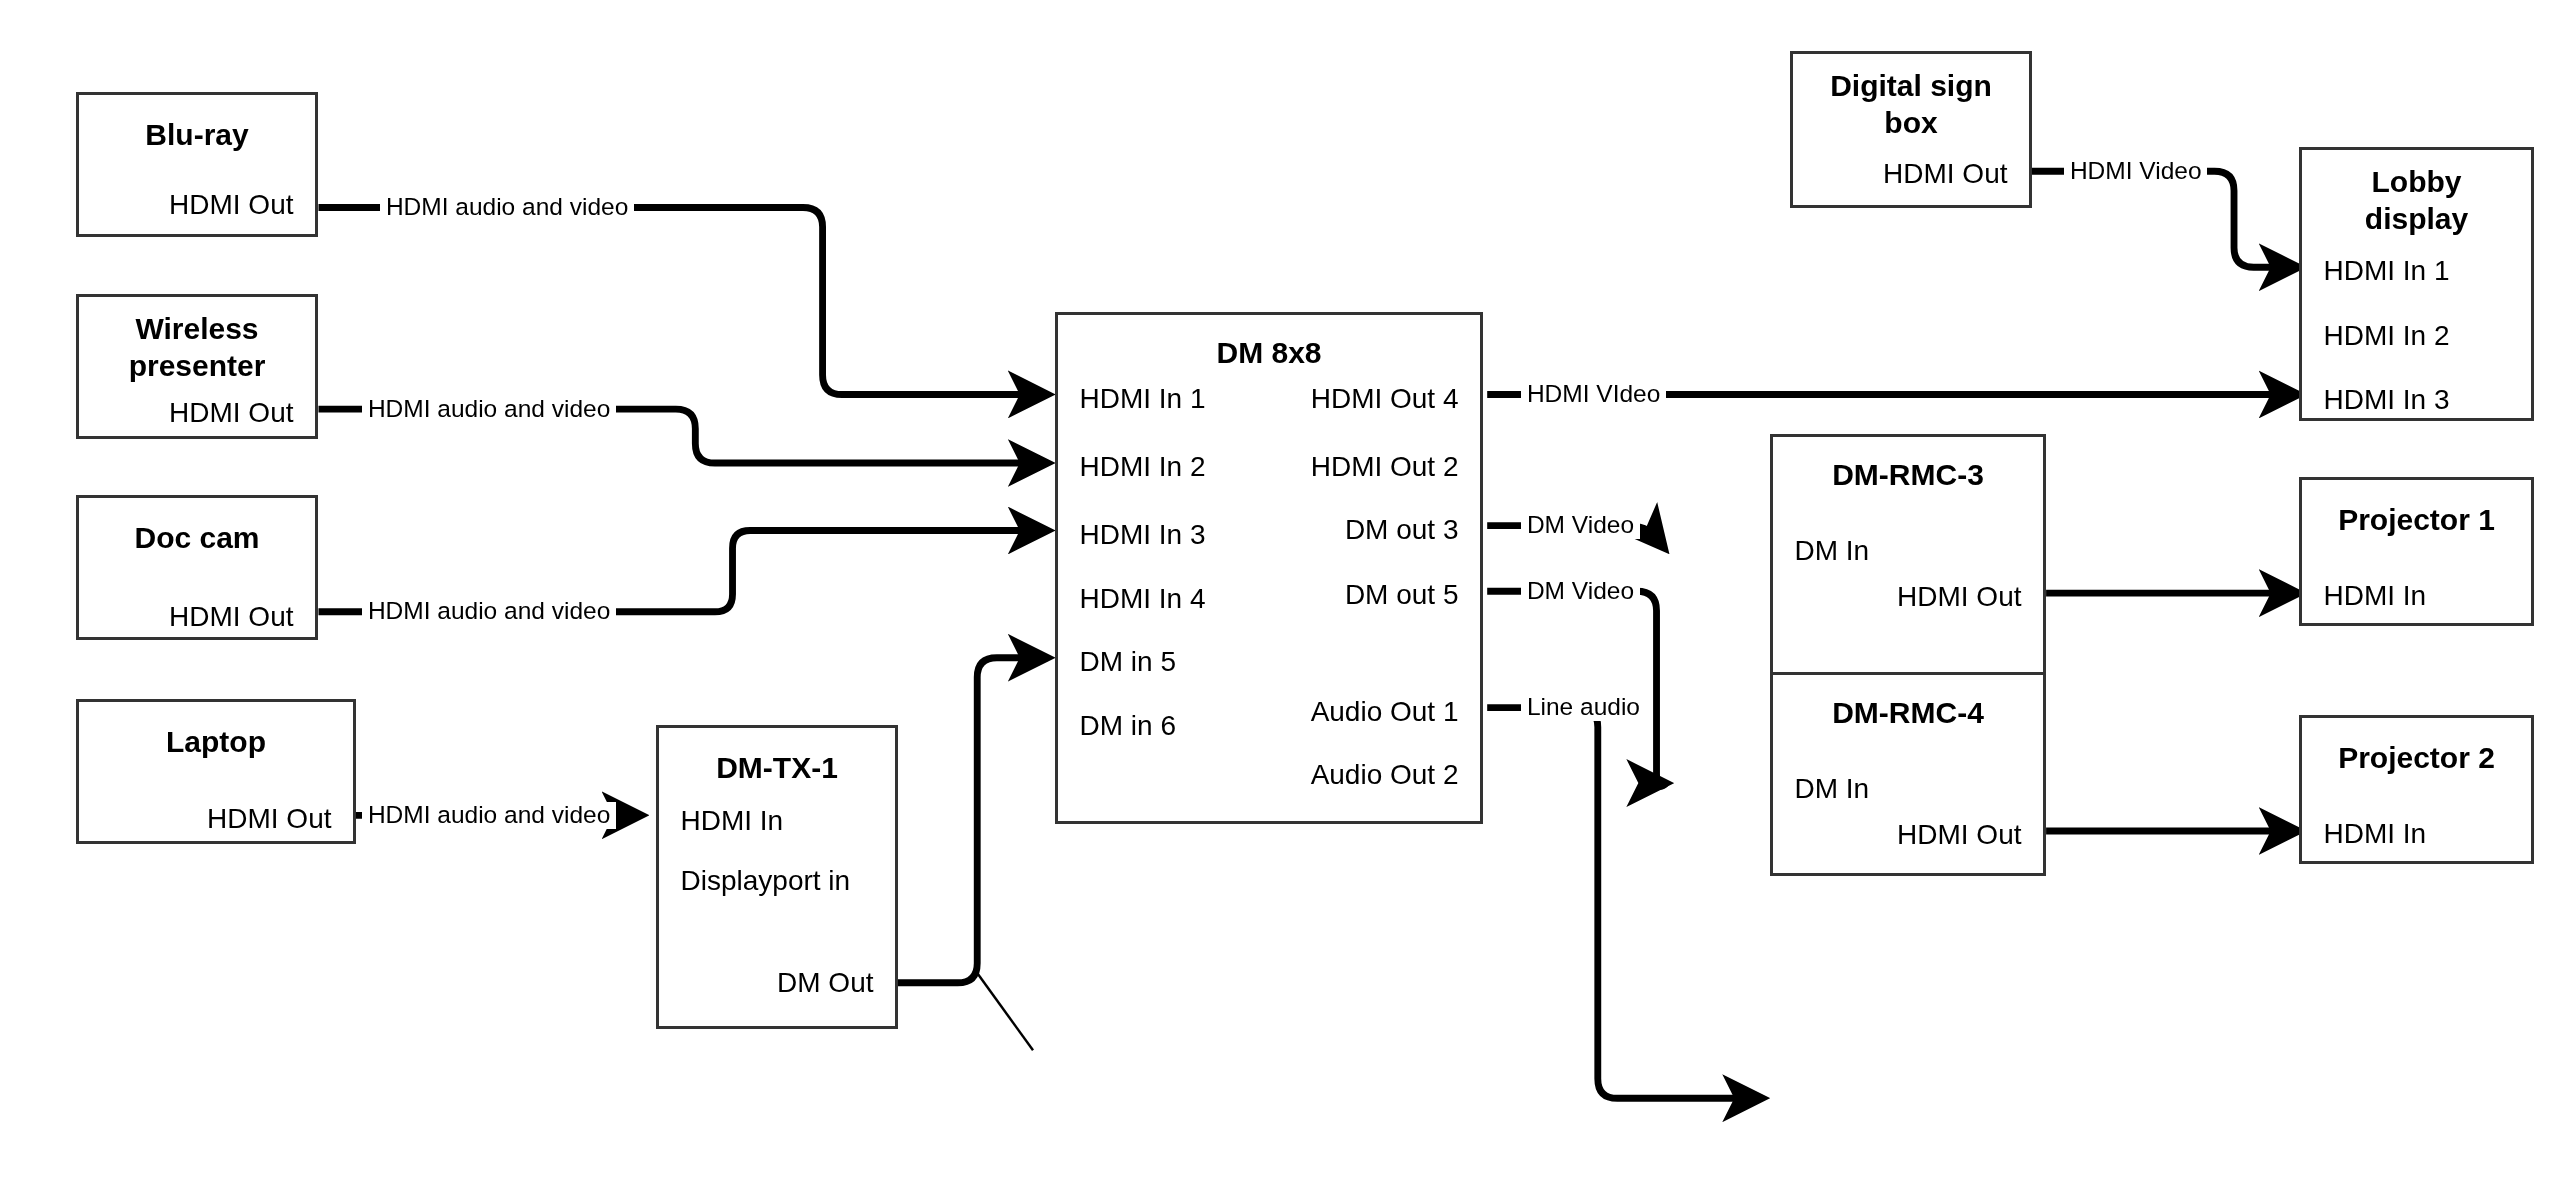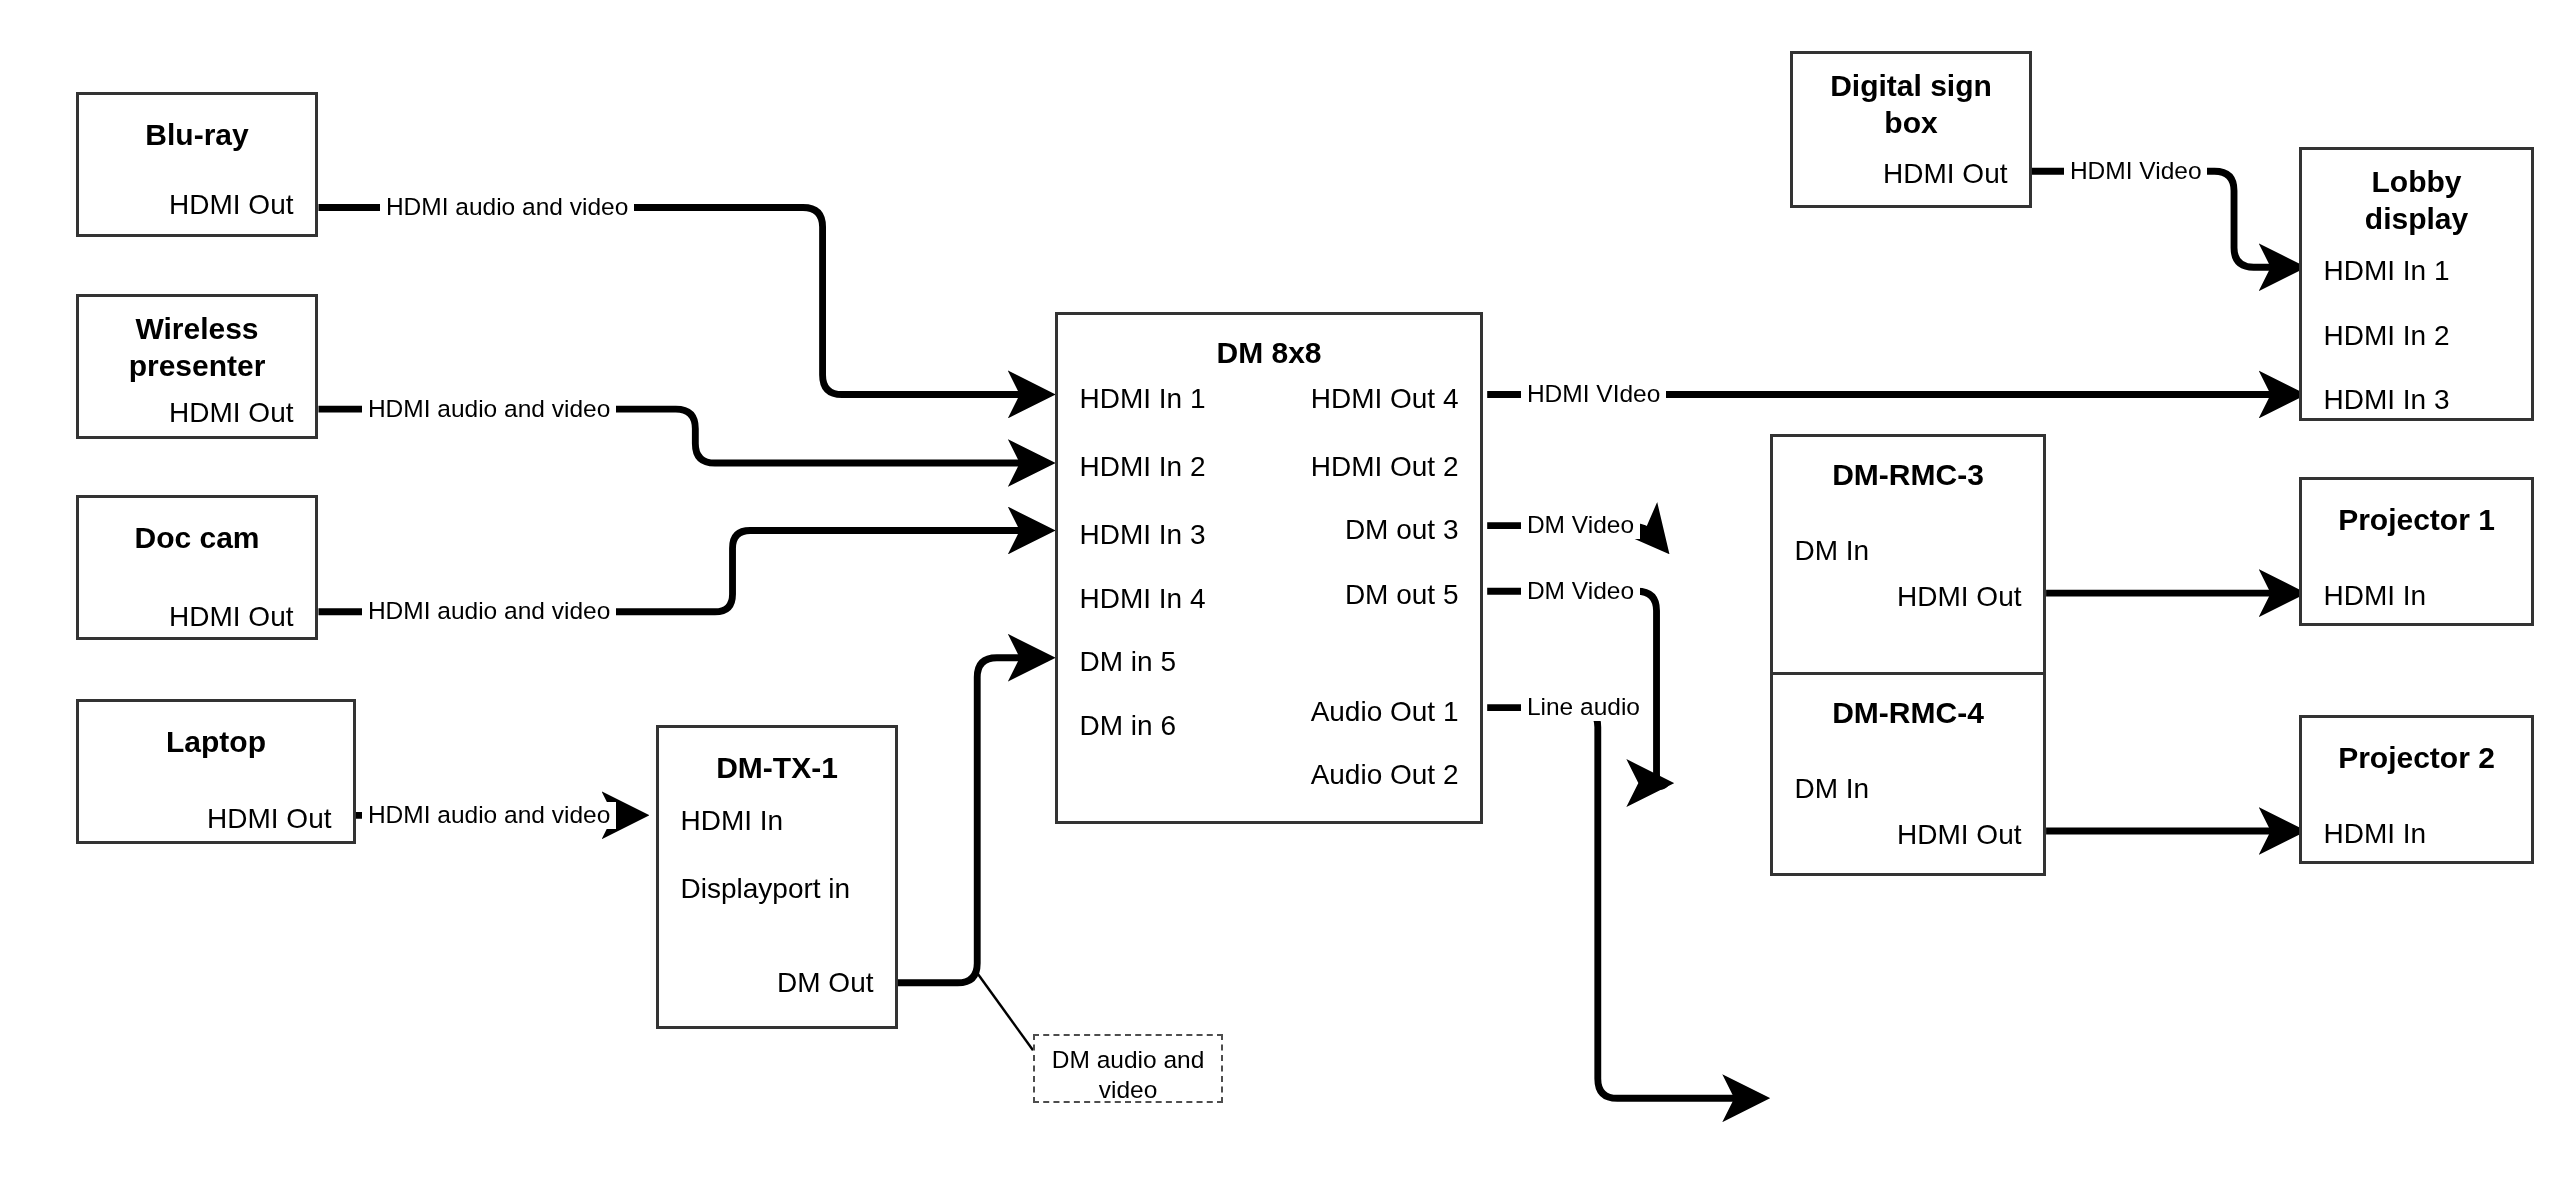--- a/index.html
+++ b/index.html
@@ -129,21 +129,21 @@
   </div>
 
   <div class="node" style="left:76px; top:699px; width:280px; height:145px;">
     <div class="node-title" style="top:21.5px;">Laptop</div>
     <div class="port right" style="top:102px;">HDMI Out</div>
   </div>
 
   <div class="node" style="left:644px; top:725px; width:242px; height:304px;margin-left:12px;">
     <div class="node-title" style="top:21.5px;">DM-TX-1</div>
     <div class="port left" style="top:78px;">HDMI In</div>
-    <div class="port left" style="top:146px;text-align:right;">Displayport in</div>
+    <div class="port left" style="top:138px;text-align:right;">Displayport in</div>
     <div class="port right" style="top:240px;">DM Out</div>
   </div>
 
   <div class="node" style="left:1055px; top:312px; width:428px; height:512px;padding-left:16px;">
     <div class="node-title" style="top:19.6px;">DM 8x8</div>
 
     <div class="port left" style="top:69px;">HDMI In 1</div>
     <div class="port left" style="top:137px;">HDMI In 2</div>
     <div class="port left" style="top:205px;">HDMI In 3</div>
     <div class="port left" style="top:269px;">HDMI In 4</div>
@@ -206,19 +206,15 @@
   <div class="edge-label" style="left:2064px; top:158px;">HDMI Video</div>
 
   <div class="edge-label" style="left:1521px; top:381px;">HDMI VIdeo</div>
 
   <div class="edge-label" style="left:1521px; top:512px;">DM Video</div>
 
   <div class="edge-label" style="left:1521px; top:578px;">DM Video</div>
 
   <div class="edge-label" style="left:1521px; top:694px;">Line audio</div>
 
-  <div class="callout" style="left:1033px; top:1034px; width:190px; height:69px;">
-    <div>DM audio and</div>
-    <div>video</div>
-  </div>
 
 </div>
 
 
 </body></html>

